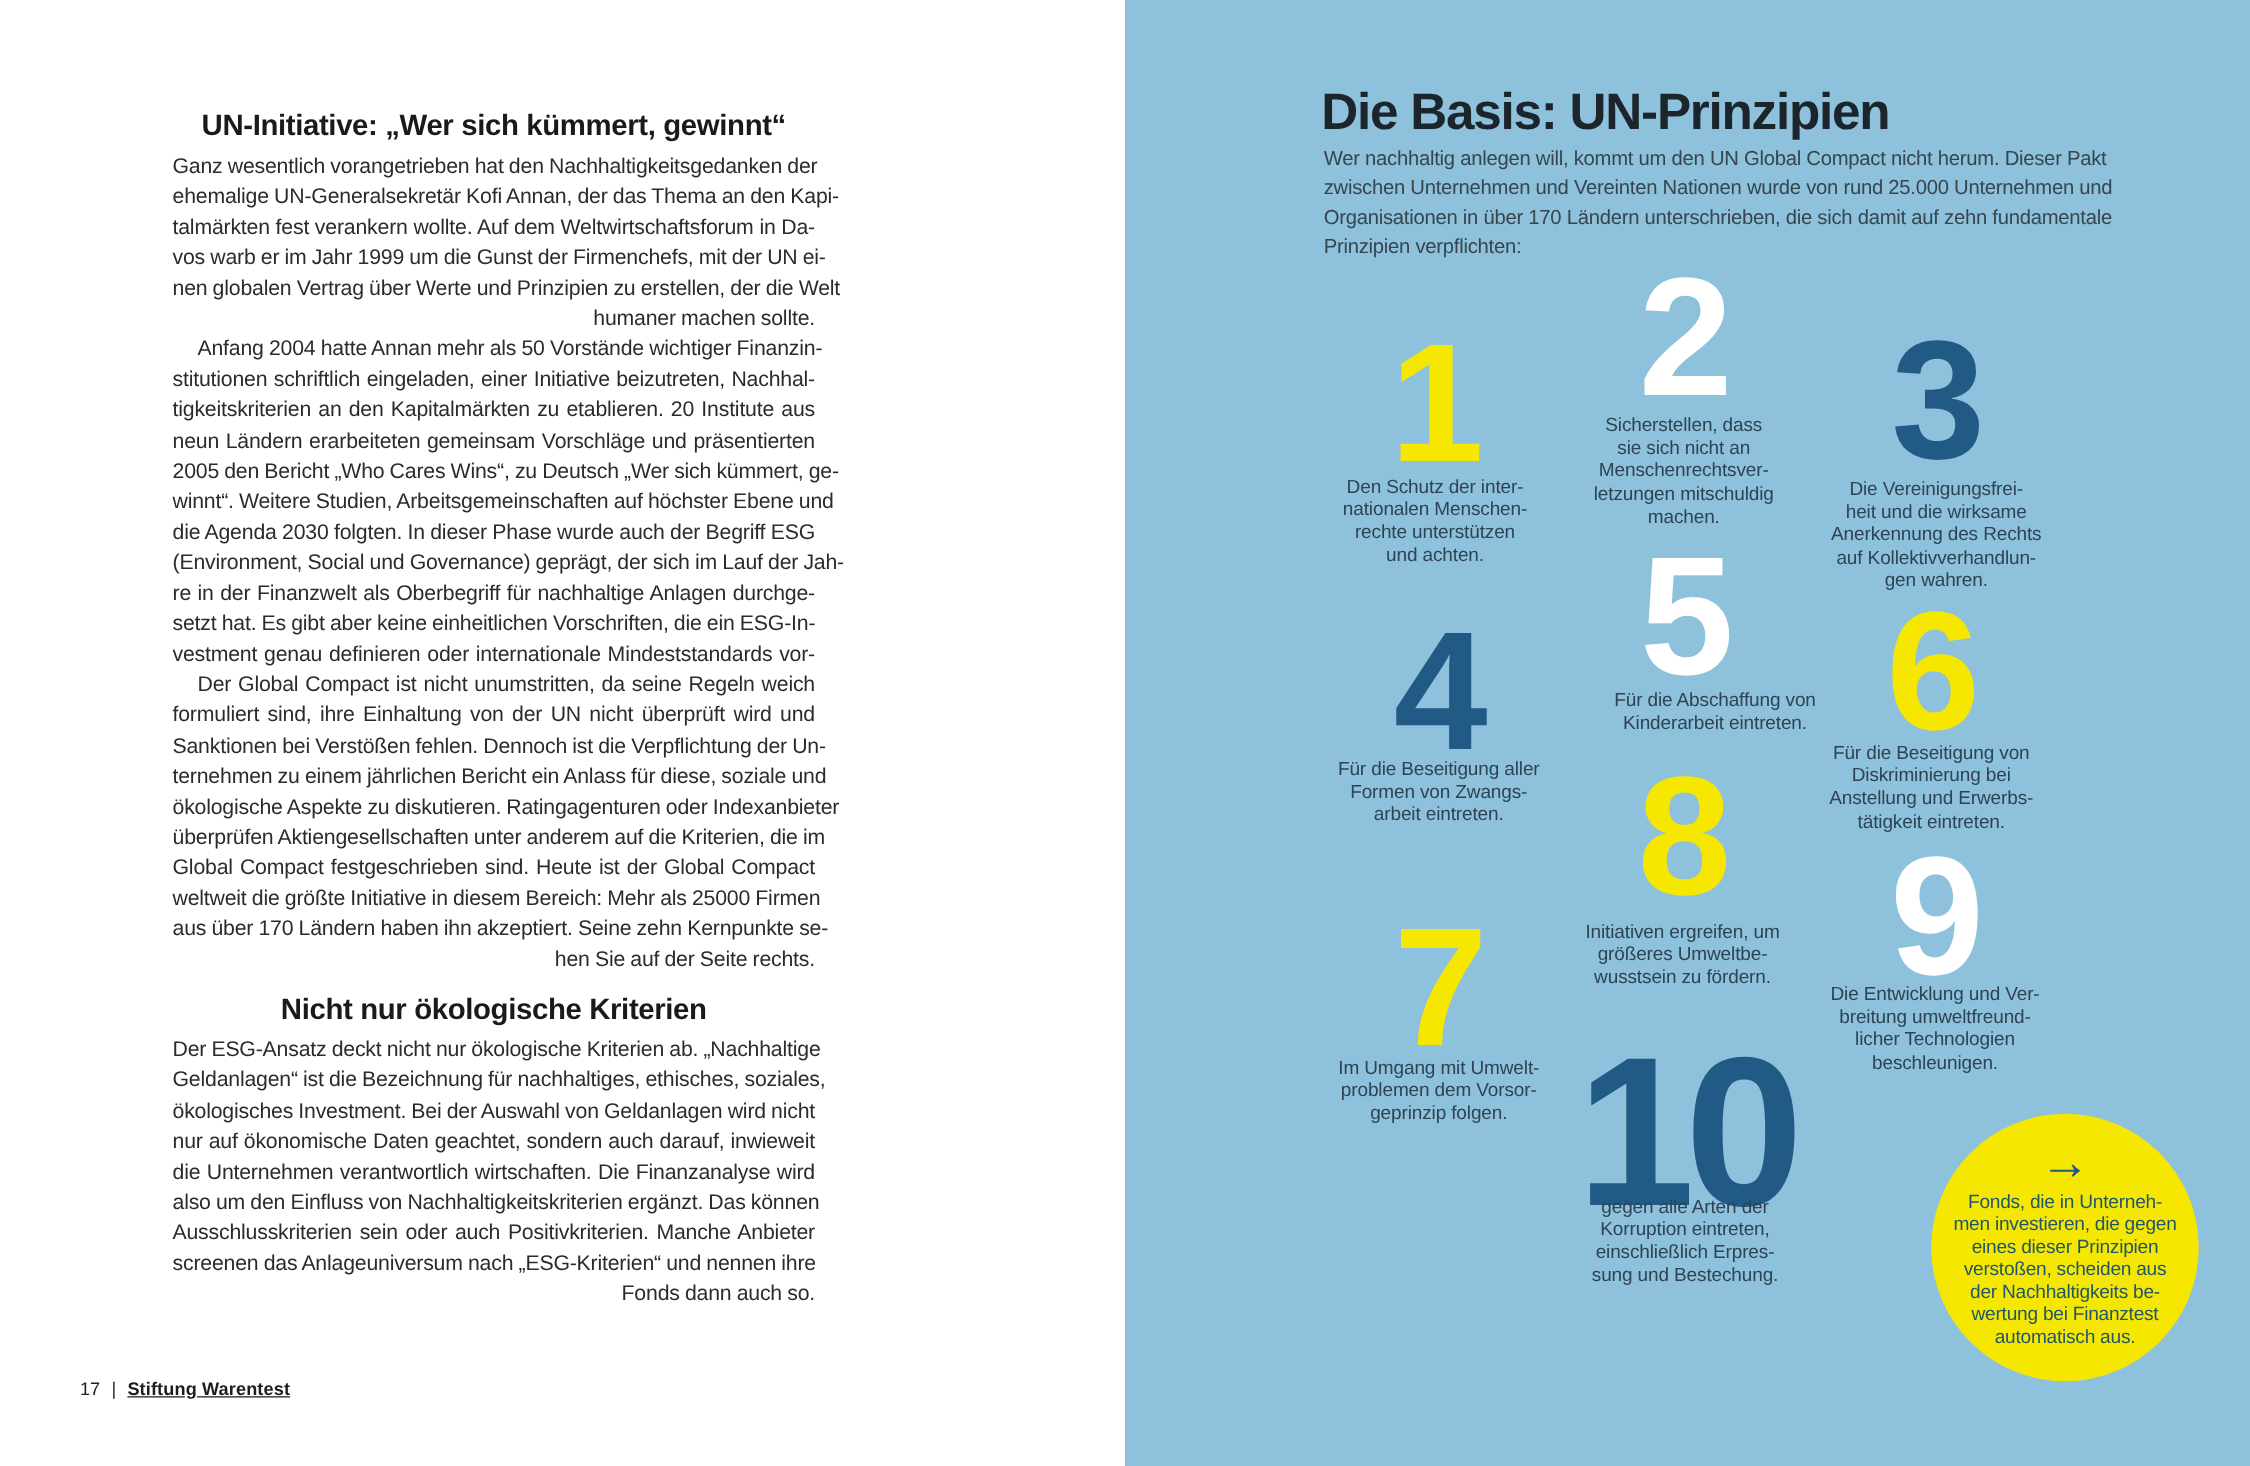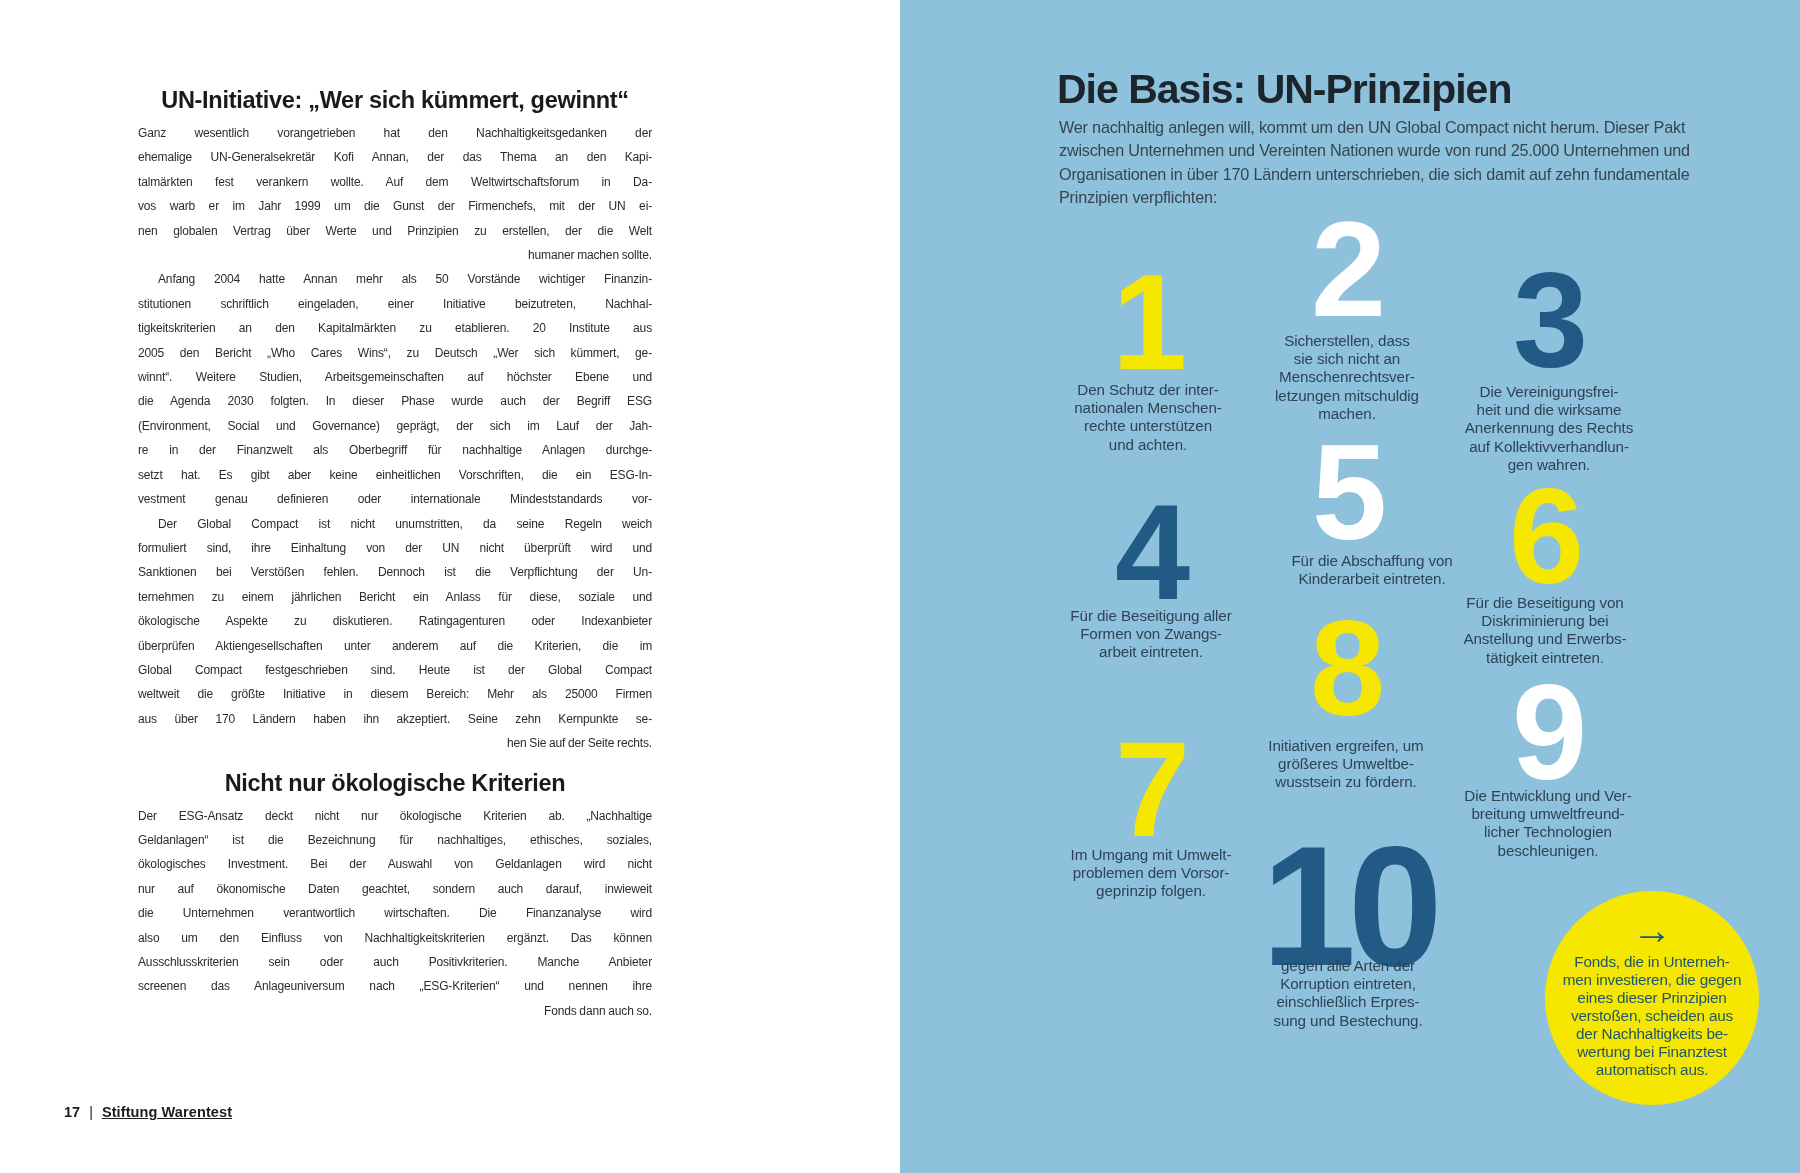--- a/index.html
+++ b/index.html
@@ -11,28 +11,28 @@
   
   .left-page{position:absolute;left:0;top:0;width:900px;height:1173px;background:#ffffff;}
   .text-col{position:absolute;left:138px;top:86px;width:514px;}
   .lh{
     font-size:23.5px;font-weight:700;color:#1a1a18;letter-spacing:-0.3px;
     line-height:28px;margin:0 0 7px 0;text-align:center;
   }
   .para{margin:0;}
   .para + .lh{margin-top:13px;}
   .tl{
-    font-size:12px;line-height:24.4px;color:#2b2b29;
+    font-size:17px;line-height:24.4px;color:#2b2b29;
     letter-spacing:-0.15px;word-spacing:-0.4px;white-space:nowrap;
   }
   .jl{text-align:justify;text-align-last:justify;}
   .ll{text-align:right;}
   .ind .tl:first-child{padding-left:20px;}
   .footer{position:absolute;left:64px;top:1104px;font-size:14.5px;color:#1d1d1b;display:flex;align-items:center;}
-  .footer .pgnum{font-weight:700;}
+  .footer .pgnum{font-weight:400;}
   .footer .sep{margin:0 9px;font-weight:400;color:#1d1d1b;}
   .footer .pub{font-weight:700;letter-spacing:0.1px;text-decoration:underline;}
   
   .right-page{position:absolute;left:900px;top:0;width:900px;height:1173px;background:#8ec1db;}
   .rp-title{
     position:absolute;left:157px;top:66px;margin:0;
     font-size:41px;font-weight:700;color:#1c252b;letter-spacing:-1px;line-height:46px;
   }
   .intro{position:absolute;left:159px;top:116px;width:540px;}
   .intro .il{
@@ -88,20 +88,21 @@
           <div class="tl jl">ehemalige UN-Generalsekretär Kofi Annan, der das Thema an den Kapi-</div>
           <div class="tl jl">talmärkten fest verankern wollte. Auf dem Weltwirtschaftsforum in Da-</div>
           <div class="tl jl">vos warb er im Jahr 1999 um die Gunst der Firmenchefs, mit der UN ei-</div>
           <div class="tl jl">nen globalen Vertrag über Werte und Prinzipien zu erstellen, der die Welt</div>
           <div class="tl ll">humaner machen sollte.</div>
         </div>
         <div class="para ind">
           <div class="tl jl">Anfang 2004 hatte Annan mehr als 50 Vorstände wichtiger Finanzin-</div>
           <div class="tl jl">stitutionen schriftlich eingeladen, einer Initiative beizutreten, Nachhal-</div>
           <div class="tl jl">tigkeitskriterien an den Kapitalmärkten zu etablieren. 20 Institute aus</div>
+          <div class="tl jl">neun Ländern erarbeiteten gemeinsam Vorschläge und präsentierten</div>
           <div class="tl jl">2005 den Bericht „Who Cares Wins“, zu Deutsch „Wer sich kümmert, ge-</div>
           <div class="tl jl">winnt“. Weitere Studien, Arbeitsgemeinschaften auf höchster Ebene und</div>
           <div class="tl jl">die Agenda 2030 folgten. In dieser Phase wurde auch der Begriff ESG</div>
           <div class="tl jl">(Environment, Social und Governance) geprägt, der sich im Lauf der Jah-</div>
           <div class="tl jl">re in der Finanzwelt als Oberbegriff für nachhaltige Anlagen durchge-</div>
           <div class="tl jl">setzt hat. Es gibt aber keine einheitlichen Vorschriften, die ein ESG-In-</div>
           <div class="tl jl">vestment genau definieren oder internationale Mindeststandards vor-</div>
         </div>
         <div class="para ind">
           <div class="tl jl">Der Global Compact ist nicht unumstritten, da seine Regeln weich</div>

